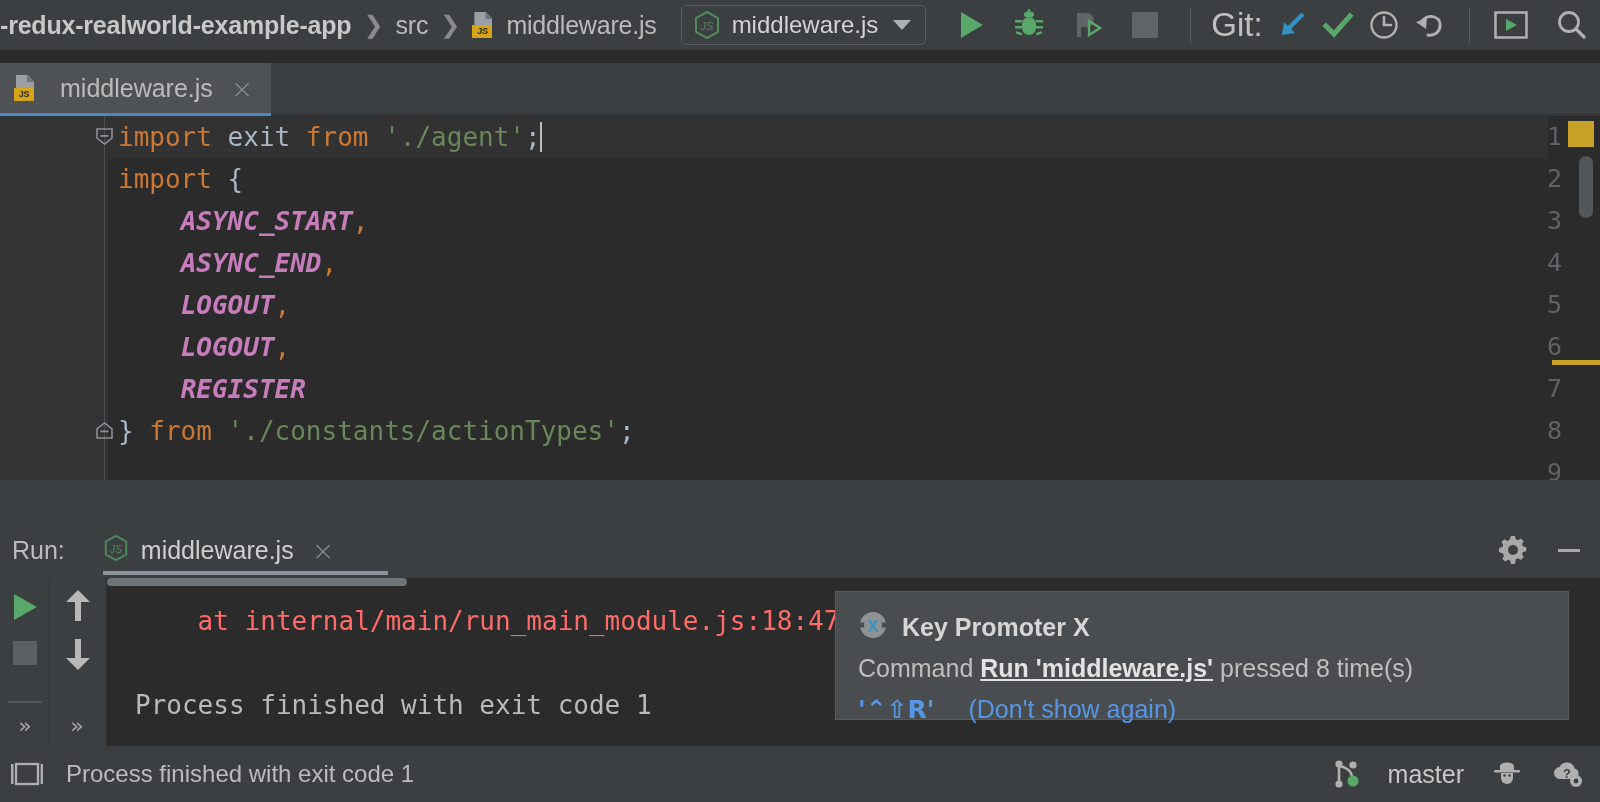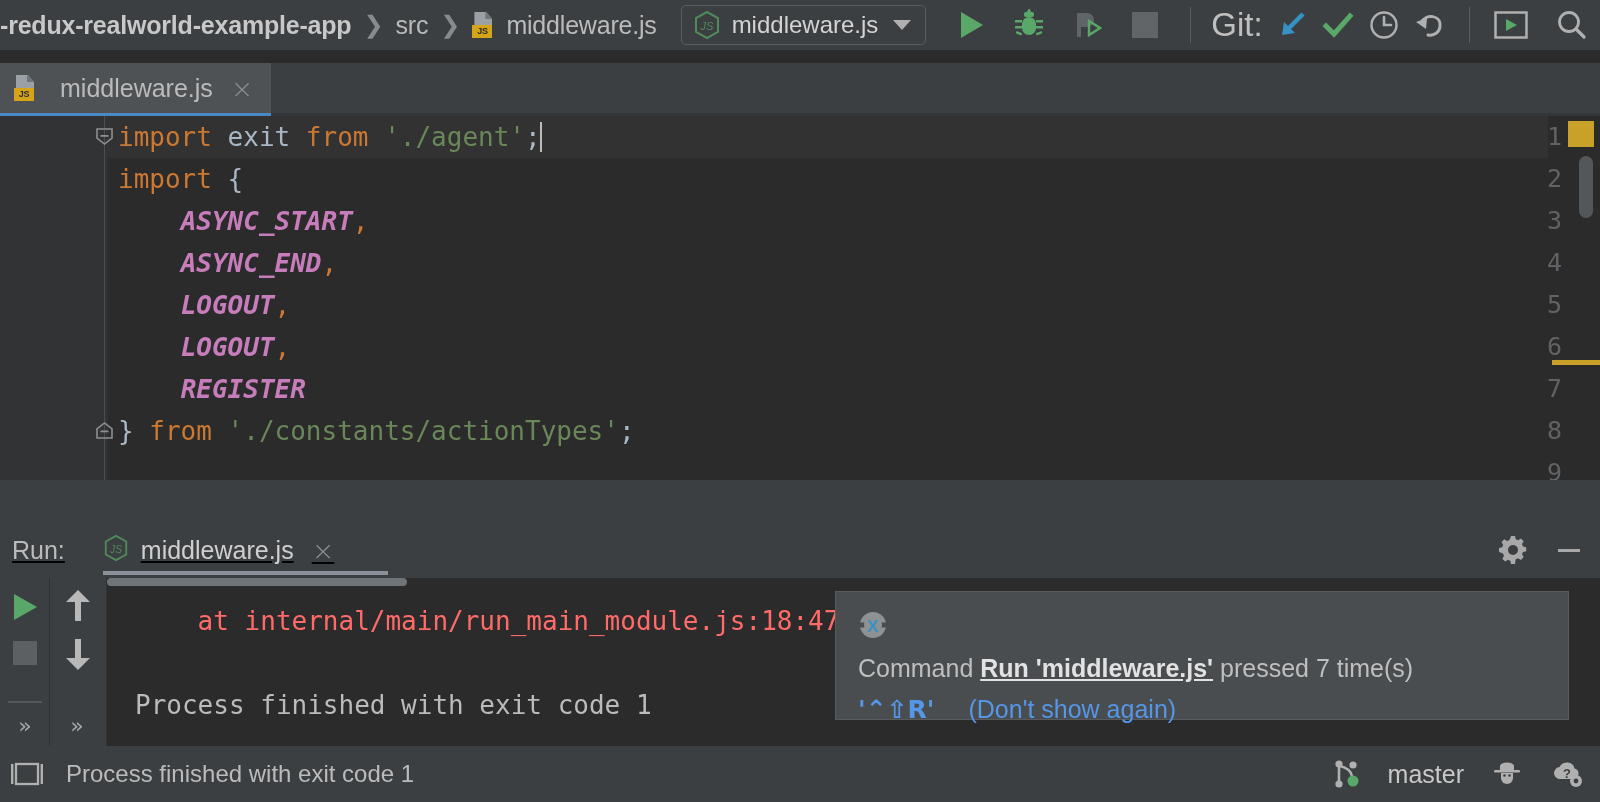--- a/index.html
+++ b/index.html
@@ -148,21 +148,21 @@
     background: #3c3f41;
   }
 
   
   .runpanel {
     position: absolute; top: 522px; left: 0; width: 1600px; height: 224px;
     background: #3c3f41;
   }
   .run-header {
     position: absolute; top: 0; left: 0; width: 1600px; height: 56px;
-    display: flex; align-items: center; text-decoration: underline;
+    display: flex; align-items: center;
   }
   .run-title { color: #bbbbbb; font-size: 25px; margin-left: 12px; }
   .run-tab {
     display: flex; align-items: center; gap: 12px; margin-left: 38px;
     position: relative; height: 56px;
   }
   .run-tab .rt-name { color: #cfcfcf; font-size: 25px; }
   .run-tab-underline {
     position: absolute; left: 0px; bottom: 3px; width: 285px; height: 4px;
     background: #8a9199;
@@ -486,22 +486,23 @@
   <div class="notif">
     <div class="notif-row1">
       <span>
         <svg width="30" height="30" viewBox="0 0 30 30">
           <circle cx="15" cy="15" r="13" fill="#8f9294"></circle>
           <rect x="0" y="12.5" width="30" height="5" fill="#4a4d4f"></rect>
           <circle cx="15" cy="15" r="9" fill="#8f9294"></circle>
           <text x="15" y="22" font-size="17" font-weight="bold" fill="#3592c4" text-anchor="middle" font-family="'Liberation Sans',sans-serif">X</text>
         </svg>
       </span>
-    </div>
-    <div class="notif-row2"><span>Command </span><b>Run 'middleware.js'</b><span> pressed 7 time(s)</span></div>
+      <span class="notif-title">Key Promoter X</span>
+    </div>
+    <div class="notif-row2"><span>Command </span><b>Run 'middleware.js'</b><span> pressed 8 time(s)</span></div>
     <div class="notif-row3">
       <span class="notif-shortcut">'⌃⇧R'</span>
       <span class="notif-link">(Don't show again)</span>
     </div>
   </div>
 
   <div class="statusbar">
     <span class="sb-icon" style="margin-left:10px">
       <svg width="34" height="30" viewBox="0 0 34 30">
         <rect x="6" y="5" width="22" height="20" fill="none" stroke="#b0b0b0" stroke-width="2.3"></rect>

